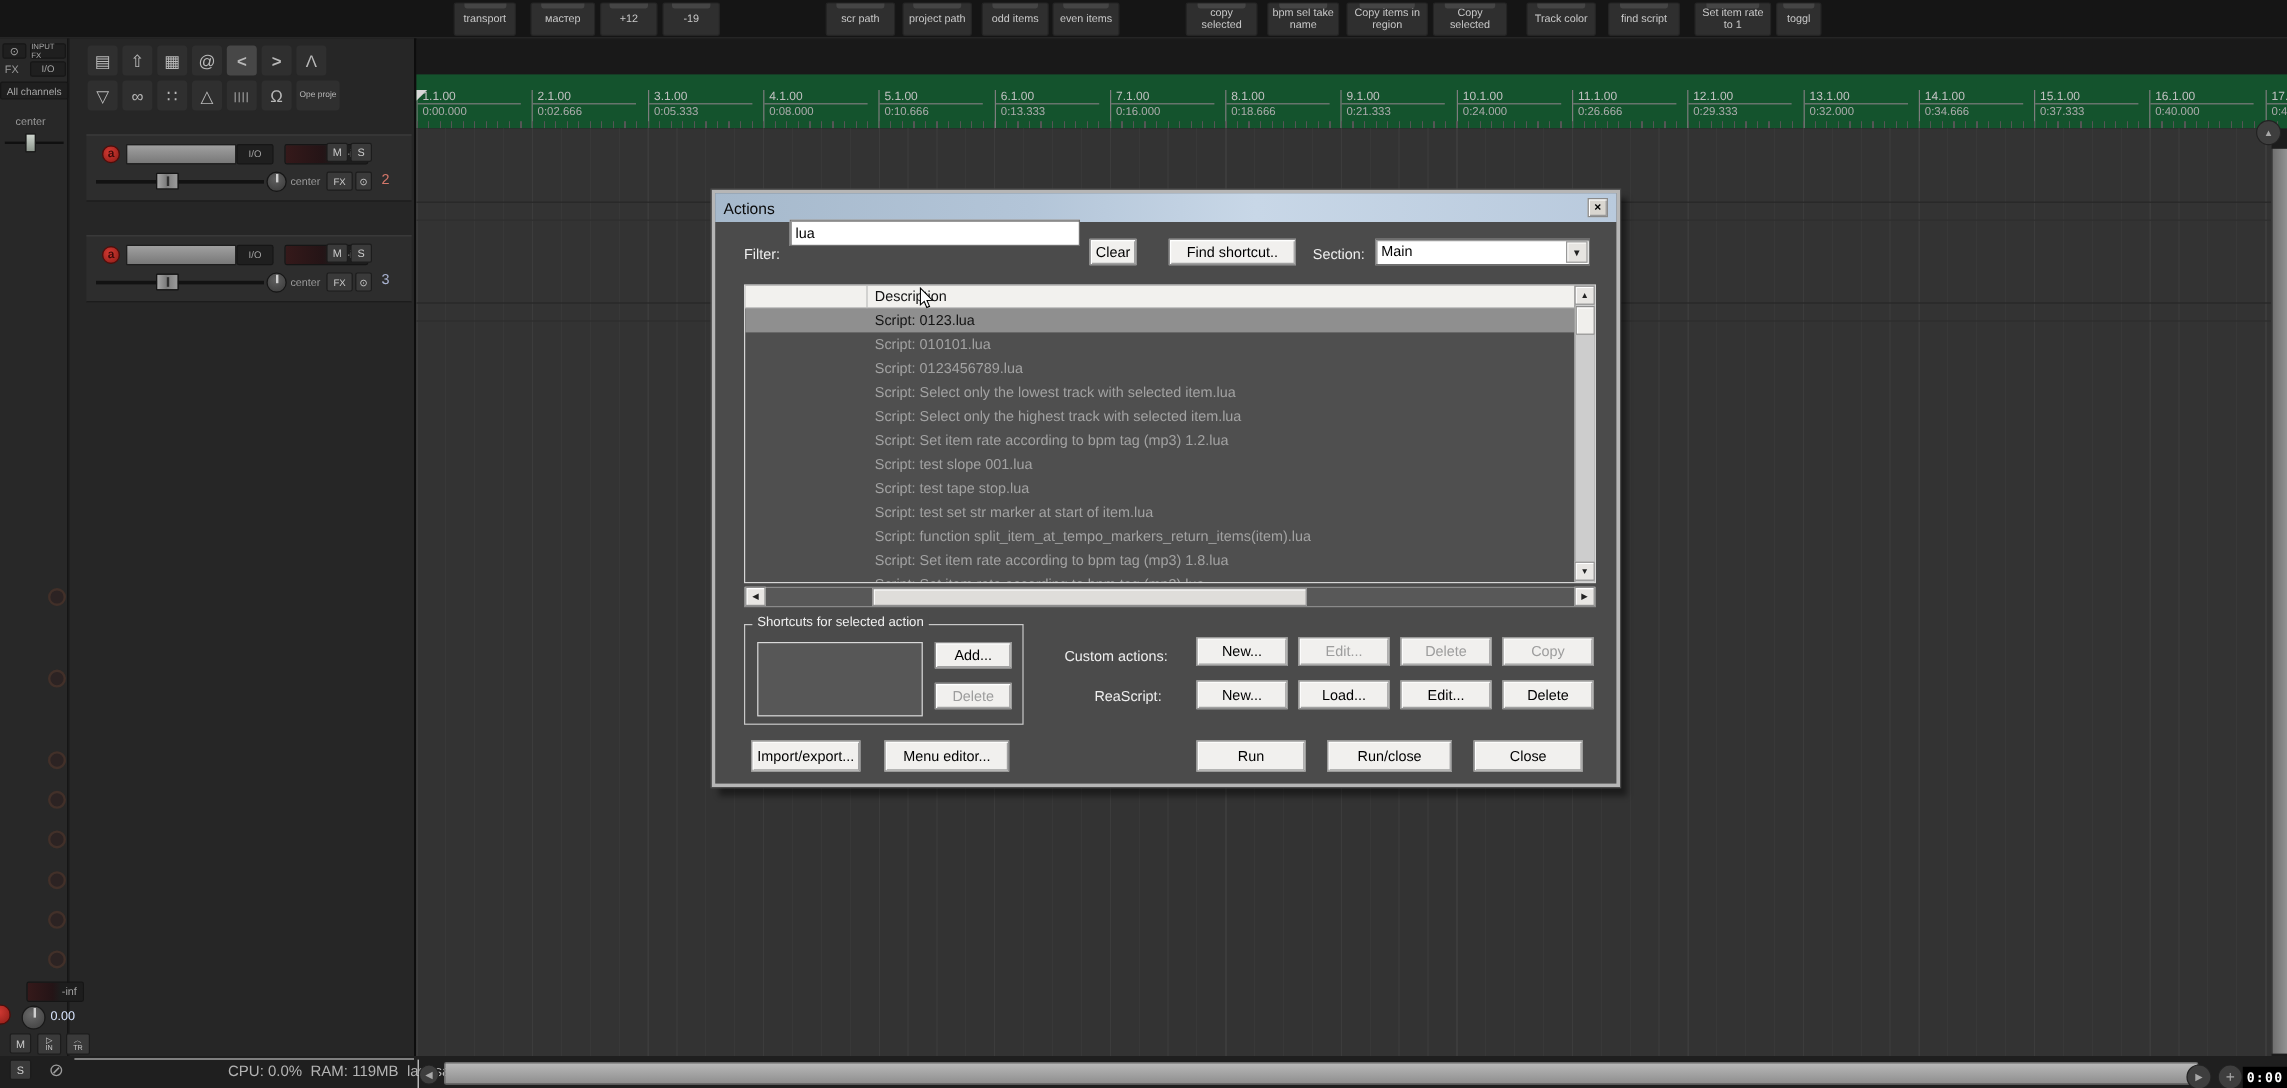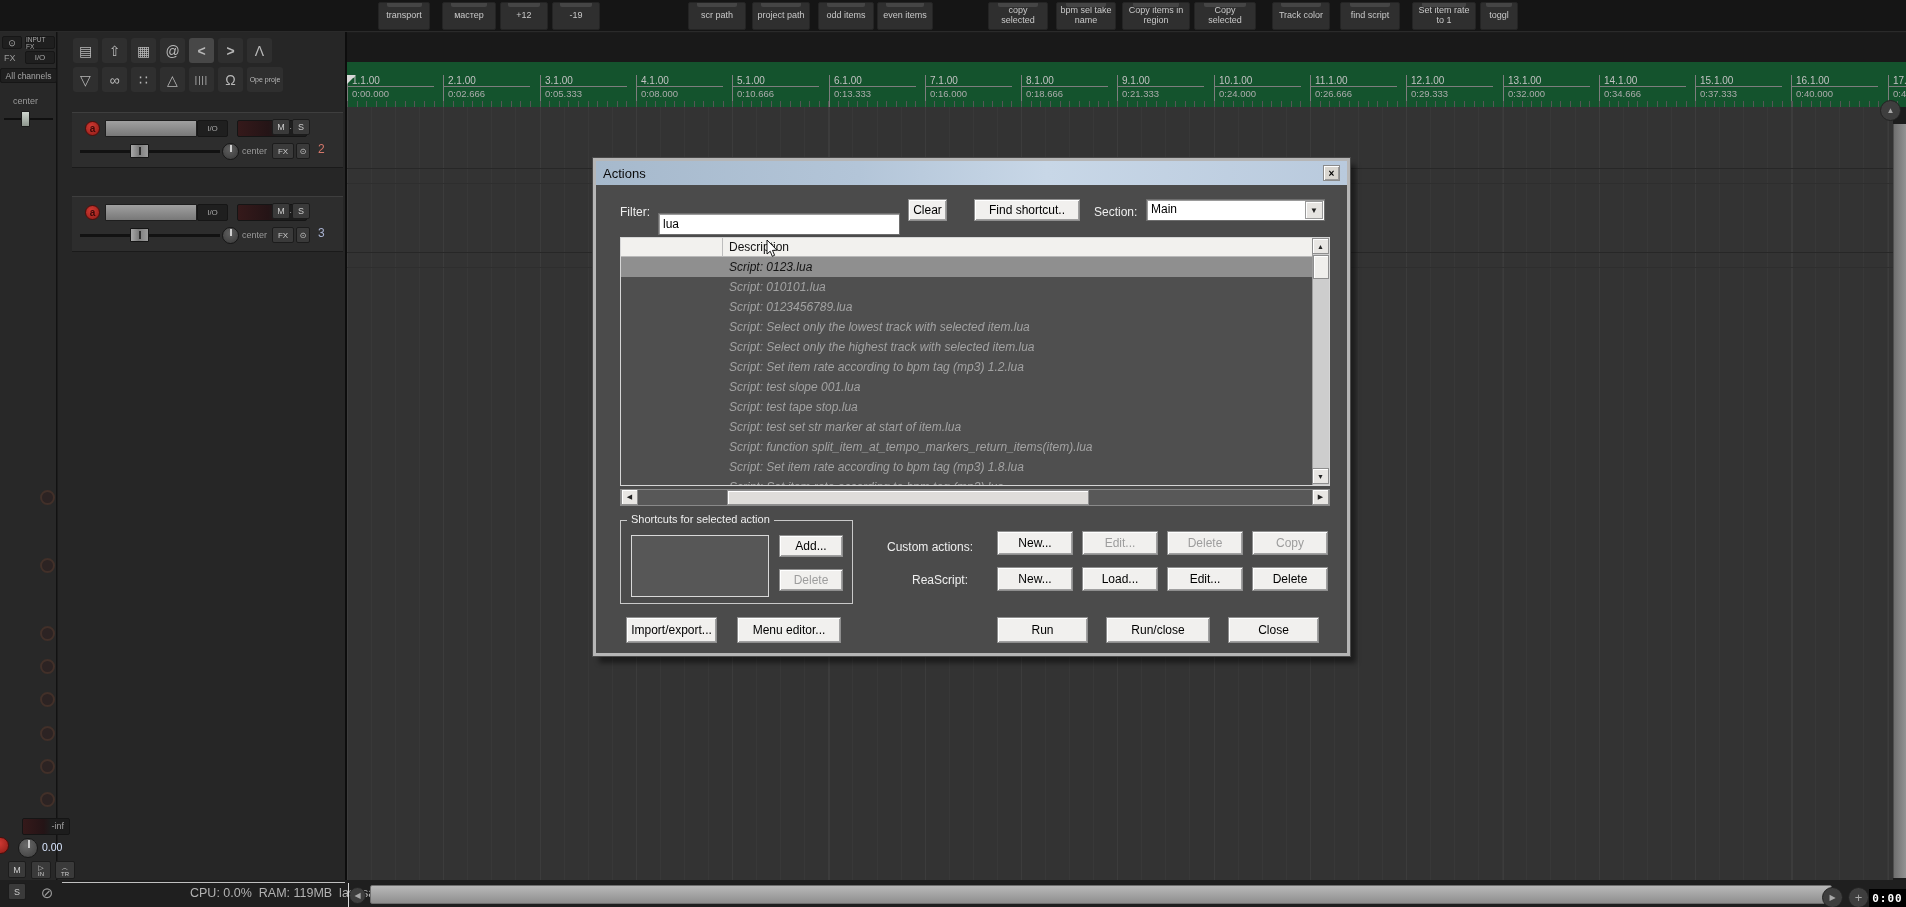--- a/index.html
+++ b/index.html
@@ -118,21 +118,21 @@
   .combo { position:absolute; background:#fff; border:1px solid #6e6e6e; box-shadow:inset 1px 1px 0 #9a9a9a; }
   .combo-value { position:absolute; left:4px; top:2px; font-size:12px; color:#000;text-align:center; }
   .combo-arrow { position:absolute; right:1px; top:1px; width:18px; height:18px; background:#e6e4e1;
           border:1px solid #999; box-shadow:inset 1px 1px 0 #fff; display:flex; align-items:center; justify-content:center;
           font-size:8px; color:#222; }
 
   .alist { position:absolute; left:24px; top:76px; width:710px; height:249px; background:#4f4f4f; border:1px solid #d6d6d6; }
   .alist-header { position:absolute; left:0; top:0; width:691px; height:19px; background:#f2f1ee; border-bottom:1px solid #b9b9b9; }
   .alist-col1 { position:absolute; left:0; top:0; width:102px; height:19px; border-right:1px solid #bdbdbd; }
   .alist-header-text { position:absolute; left:108px; top:2px; font-size:12px; color:#111; }
-  .alist-rows { position:absolute; left:0; top:19px; width:691px; height:228px; overflow:hidden;font-style:italic; }
+  .alist-rows { position:absolute; left:0; top:19px; width:691px; height:228px; overflow:hidden; }
   .alist-row { height:20px; line-height:20px; padding-left:108px; font-size:12px; color:#a2a2a2; white-space:nowrap; }
   .alist-row:first-child { background:#8f8f8f; color:#141414; }
   .vscroll { position:absolute; right:0; top:0; width:17px; height:247px; background:#cdcdcd; border-left:1px solid #9e9e9e; }
   .scroll-btn { position:absolute; width:17px; height:16px; background:#e8e6e3; border:1px solid #8e8e8e;
           box-shadow:inset 1px 1px 0 #fff; display:flex; align-items:center; justify-content:center; font-size:7px; color:#222; }
   .vscroll-thumb { position:absolute; left:0; top:17px; width:16px; height:24px; background:#f0efec; border:1px solid #8e8e8e; box-shadow:inset 1px 1px 0 #fff; }
   .hscroll { position:absolute; left:24px; top:328px; width:710px; height:17px; background:#585858; border:1px solid #8a8a8a; }
   .hscroll-thumb { position:absolute; left:106px; top:0; width:362px; height:15px; background:#dfddda; border:1px solid #8e8e8e; box-shadow:inset 1px 1px 0 #fff; }
 
   .groupbox { position:absolute; left:24px; top:359px; width:233px; height:84px; border:1px solid #c9c9c9; }
@@ -353,21 +353,21 @@
     <div class="time-display">0:00</div>
   </div>
 
   <div class="abs dialog">
     <div class="titlebar">
       <span class="title-text">Actions</span>
     </div>
     <div class="close-btn">×</div>
 
     <div class="dlg-label" style="left:24px;top:44px;">Filter:</div>
-    <input class="dlg-input" style="left: 62px; top: 52px; width: 242px; height: 22px;" value="lua">
+    <input class="dlg-input" style="left: 62px; top: 22px; width: 242px; height: 22px;" value="lua">
     <div class="btn95" style="left:312px;top:38px;width:39px;height:22px;">Clear</div>
     <div class="btn95" style="left:378px;top:38px;width:106px;height:22px;">Find shortcut..</div>
     <div class="dlg-label" style="left:498px;top:44px;">Section:</div>
     <div class="combo" style="left:550px;top:38px;width:179px;height:22px;">
       <span class="combo-value">Main</span>
       <span class="combo-arrow">▼</span>
     </div>
 
     <div class="alist">
       <div class="alist-header">

